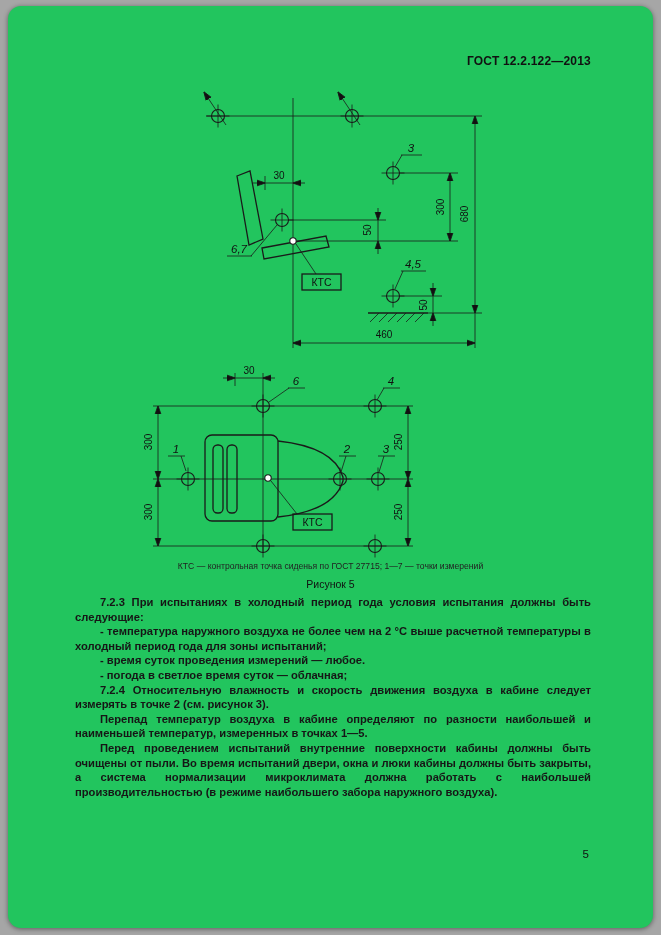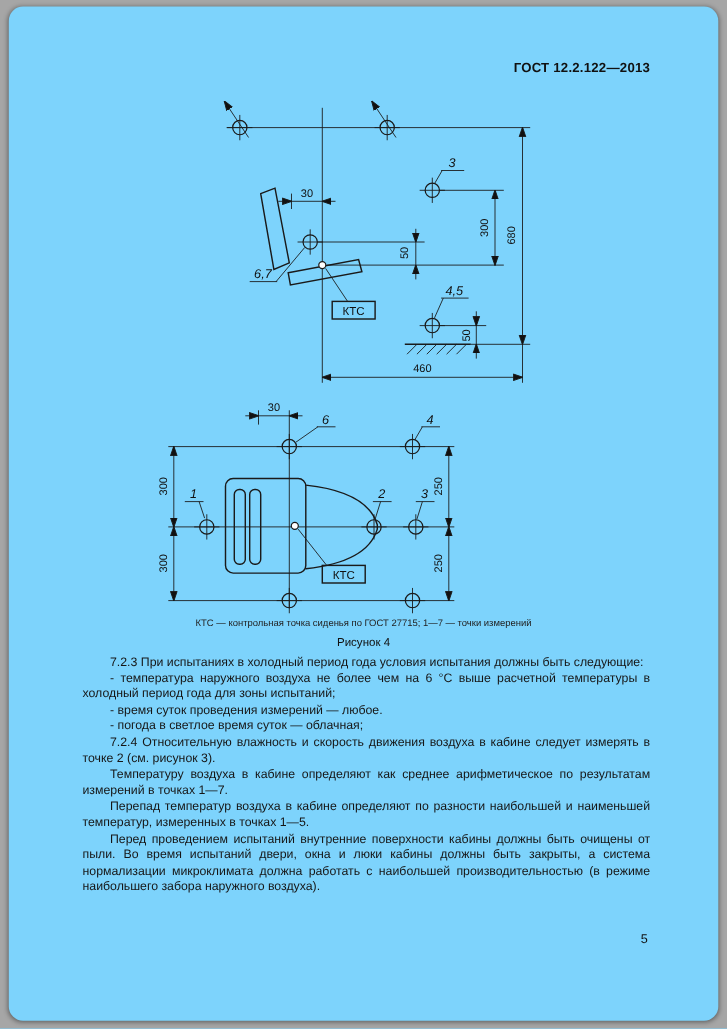--- a/index.html
+++ b/index.html
@@ -4,21 +4,21 @@
 <style>
   html,body{margin:0;padding:0;}
   body{
     width:661px;height:935px;overflow:hidden;
     background:#a6a6a6;
     font-family:"Liberation Sans", sans-serif;
     position:relative;
   }
   .page{
     position:absolute;left:8px;top:6px;width:645px;height:922px;
-    background:#7dd3fc;border-radius:13px;
+    background:#22c55e;border-radius:13px;
     box-shadow:0 1px 5px rgba(0,0,0,.45);
   }
   .doc-number{
     position:absolute;top:48px;right:62px;
     font-size:12px;font-weight:bold;color:#111;letter-spacing:.2px;
   }
   .drawing{position:absolute;left:130px;top:80px;}
   .drawing line,.drawing path,.drawing rect,.drawing circle,.drawing polygon{stroke:#1a1a1a;}
   .tl{stroke-width:.8;fill:none;}
   .ml{stroke-width:1.3;fill:none;}
@@ -29,21 +29,21 @@
   .fig-caption{
     position:absolute;top:555px;left:0;width:100%;text-align:center;
     font-size:8.6px;color:#222;
   }
   .fig-label{
     position:absolute;top:572px;left:0;width:100%;text-align:center;
     font-size:10.5px;color:#111;
   }
   .body-text{
     position:absolute;top:589px;left:67px;width:516px;
-    font-size:11.2px;line-height:14.6px;color:#161616;text-align:justify;
+    font-size:11.2px;line-height:14.6px;color:#161616;text-align:justify;font-weight:bold;
   }
   .body-text p{margin:0;text-indent:25px;}
   .page-number{
     position:absolute;top:842px;right:64px;font-size:11.5px;color:#111;
   }
 </style>
 </head>
 <body>
 
 <div class="page">
@@ -224,27 +224,26 @@
       <g>
         <line class="tl" x1="73" y1="292" x2="85" y2="292" marker-end="url(#ar)"></line>
         <line class="tl" x1="125" y1="292" x2="113" y2="292" marker-end="url(#ar)"></line>
         <line class="tl" x1="85" y1="292" x2="113" y2="292"></line>
         <text class="dim" x="99" y="288">30</text>
       </g>
     </g>
   </svg>
 
   <div class="fig-caption">КТС — контрольная точка сиденья по ГОСТ 27715; 1—7 — точки измерений</div>
-  <div class="fig-label">Рисунок 4</div>
+  <div class="fig-label">Рисунок 5</div>
 
   <div class="body-text">
     <p>7.2.3 При испытаниях в холодный период года условия испытания должны быть следующие:</p>
-    <p>- температура наружного воздуха не более чем на 6 °С выше расчетной температуры в холодный период года для зоны испытаний;</p>
+    <p>- температура наружного воздуха не более чем на 2 °С выше расчетной температуры в холодный период года для зоны испытаний;</p>
     <p>- время суток проведения измерений — любое.</p>
     <p>- погода в светлое время суток — облачная;</p>
     <p>7.2.4 Относительную влажность и скорость движения воздуха в кабине следует измерять в точке 2 (см. рисунок 3).</p>
-    <p>Температуру воздуха в кабине определяют как среднее арифметическое по результатам измерений в точках 1—7.</p>
     <p>Перепад температур воздуха в кабине определяют по разности наибольшей и наименьшей температур, измеренных в точках 1—5.</p>
     <p>Перед проведением испытаний внутренние поверхности кабины должны быть очищены от пыли. Во время испытаний двери, окна и люки кабины должны быть закрыты, а система нормализации микроклимата должна работать с наибольшей производительностью (в режиме наибольшего забора наружного воздуха).</p>
   </div>
 
   <div class="page-number">5</div>
 </div>
 
 </body></html>

